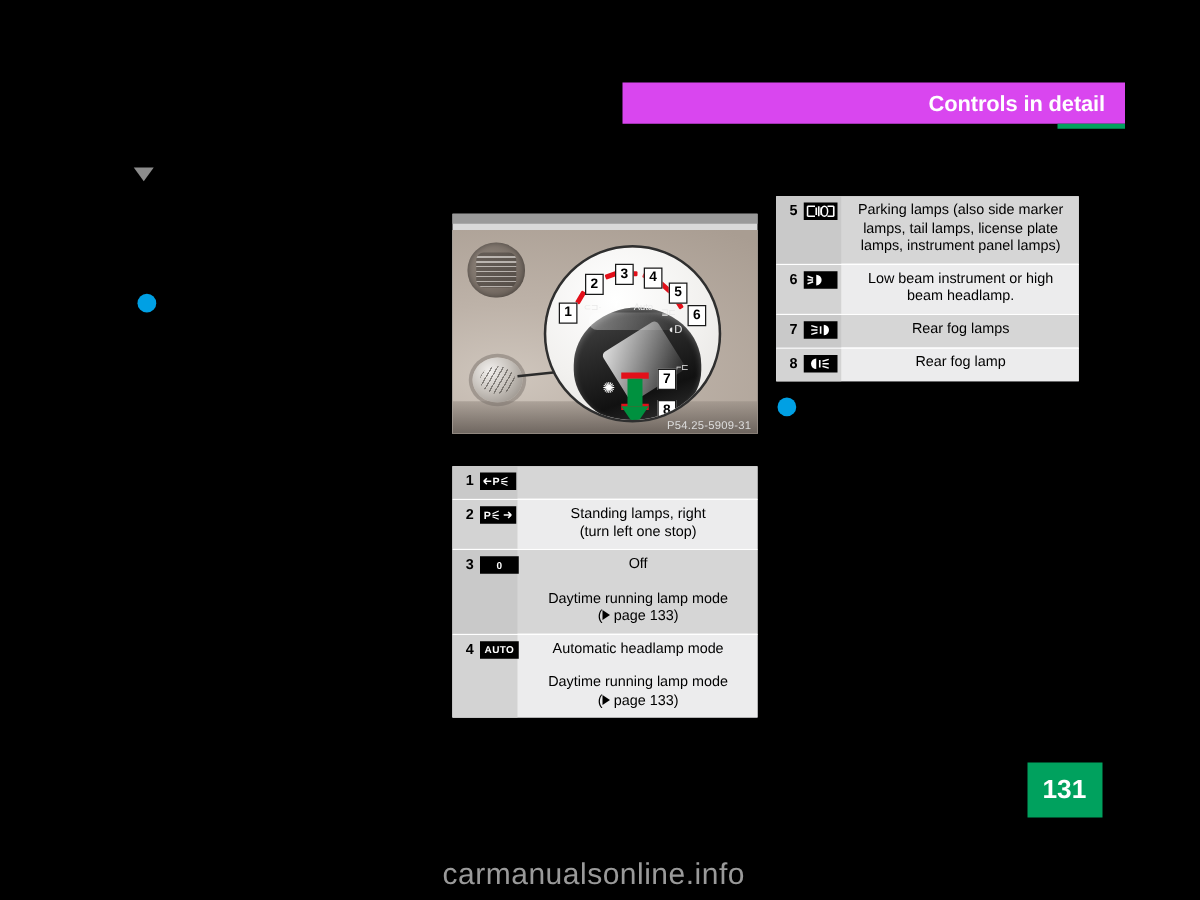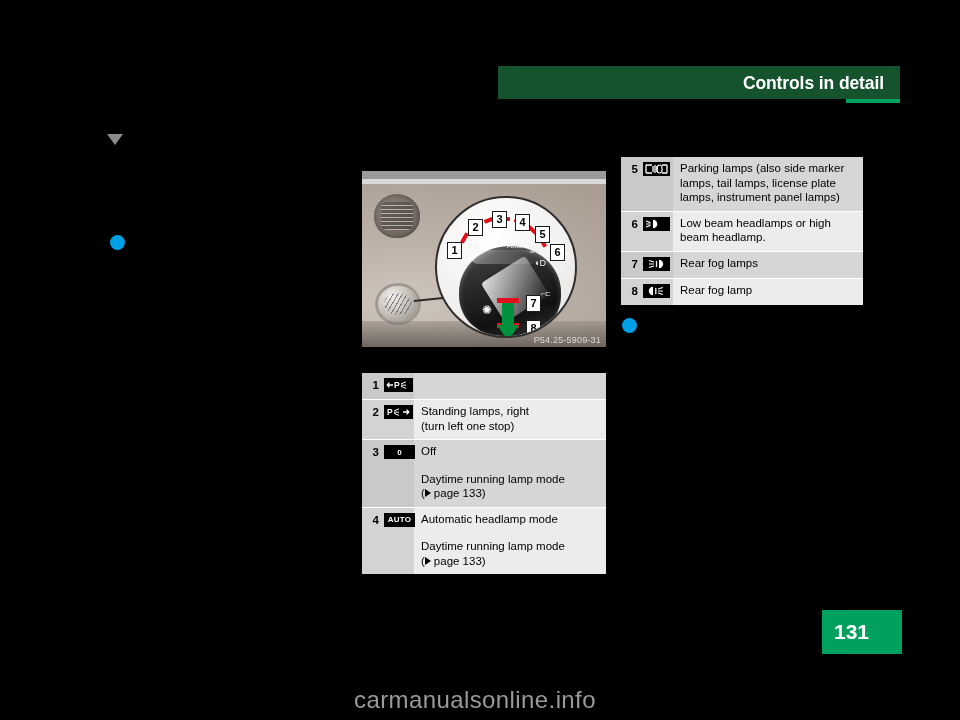--- a/index.html
+++ b/index.html
@@ -16,21 +16,21 @@
     color: #000;
   }
 
   
   .chapter-bar {
     position: absolute;
     left: 498px;
     top: 66px;
     width: 402px;
     height: 33px;
-    background: #14532d;
+    background: #d946ef;
   }
   .chapter-bar .notch {
     position: absolute;
     right: 0;
     bottom: -4px;
     width: 54px;
     height: 4px;
     background: #00a15e;
   }
   .chapter-title {
@@ -287,39 +287,40 @@
     font-family: "Liberation Sans", sans-serif;
   }
   .lg-glyph svg { display:block; }
   .lg-desc {
     flex: 1 1 auto;
     padding: 4px 6px 6px 7px;
     font-size: 11.5px;
     line-height: 14.5px;
     color: #000;
     box-sizing: border-box;
+    text-align: center;
   }
   .lg-desc p { margin: 0; }
   .lg-desc p.gap { margin-top: 13px; }
   .pgref-tri {
     display: inline-block;
     width: 0; height: 0;
     border-top: 4px solid transparent;
     border-bottom: 4px solid transparent;
     border-left: 6px solid #000;
     margin: 0 3px 0 0;
     vertical-align: 0px;
   }
 
   
   .pagebox {
     position: absolute;
     left: 822px;
     top: 610px;
-    width: 80px;
+    width: 60px;
     height: 44px;
     background: #00a15e;
   }
   .pagenum {
     position: absolute;
     left: 12px;
     top: 50%;
     transform: translateY(-50%);
     color: #ffffff;
     font-size: 21px;
@@ -422,21 +423,21 @@
     <div class="lg-key">
       <span class="lg-num">6</span>
       <span class="lg-glyph">
         <svg width="23" height="10" viewBox="0 0 23 10" aria-hidden="true">
           <path d="M8 0.7 L8 9.3 A4.3 4.3 0 0 0 8 0.7 Z" fill="#fff"></path>
           <path d="M1 2 L5.5 3.6 M1 5 L5.5 5 M1 8 L5.5 6.4" stroke="#fff" stroke-width="1.2"></path>
         </svg>
       </span>
     </div>
     <div class="lg-desc">
-      <p>Low beam headlamps or high</p>
+      <p>Low beam instrument or high</p>
       <p>beam headlamp.</p>
     </div>
   </div>
 
   <div class="lg-row alt">
     <div class="lg-key">
       <span class="lg-num">7</span>
       <span class="lg-glyph">
         <svg width="19" height="10" viewBox="0 0 19 10" aria-hidden="true">
           <path d="M12 0.8 L12 9.2 A4.2 4.2 0 0 0 12 0.8 Z" fill="#fff"></path>

